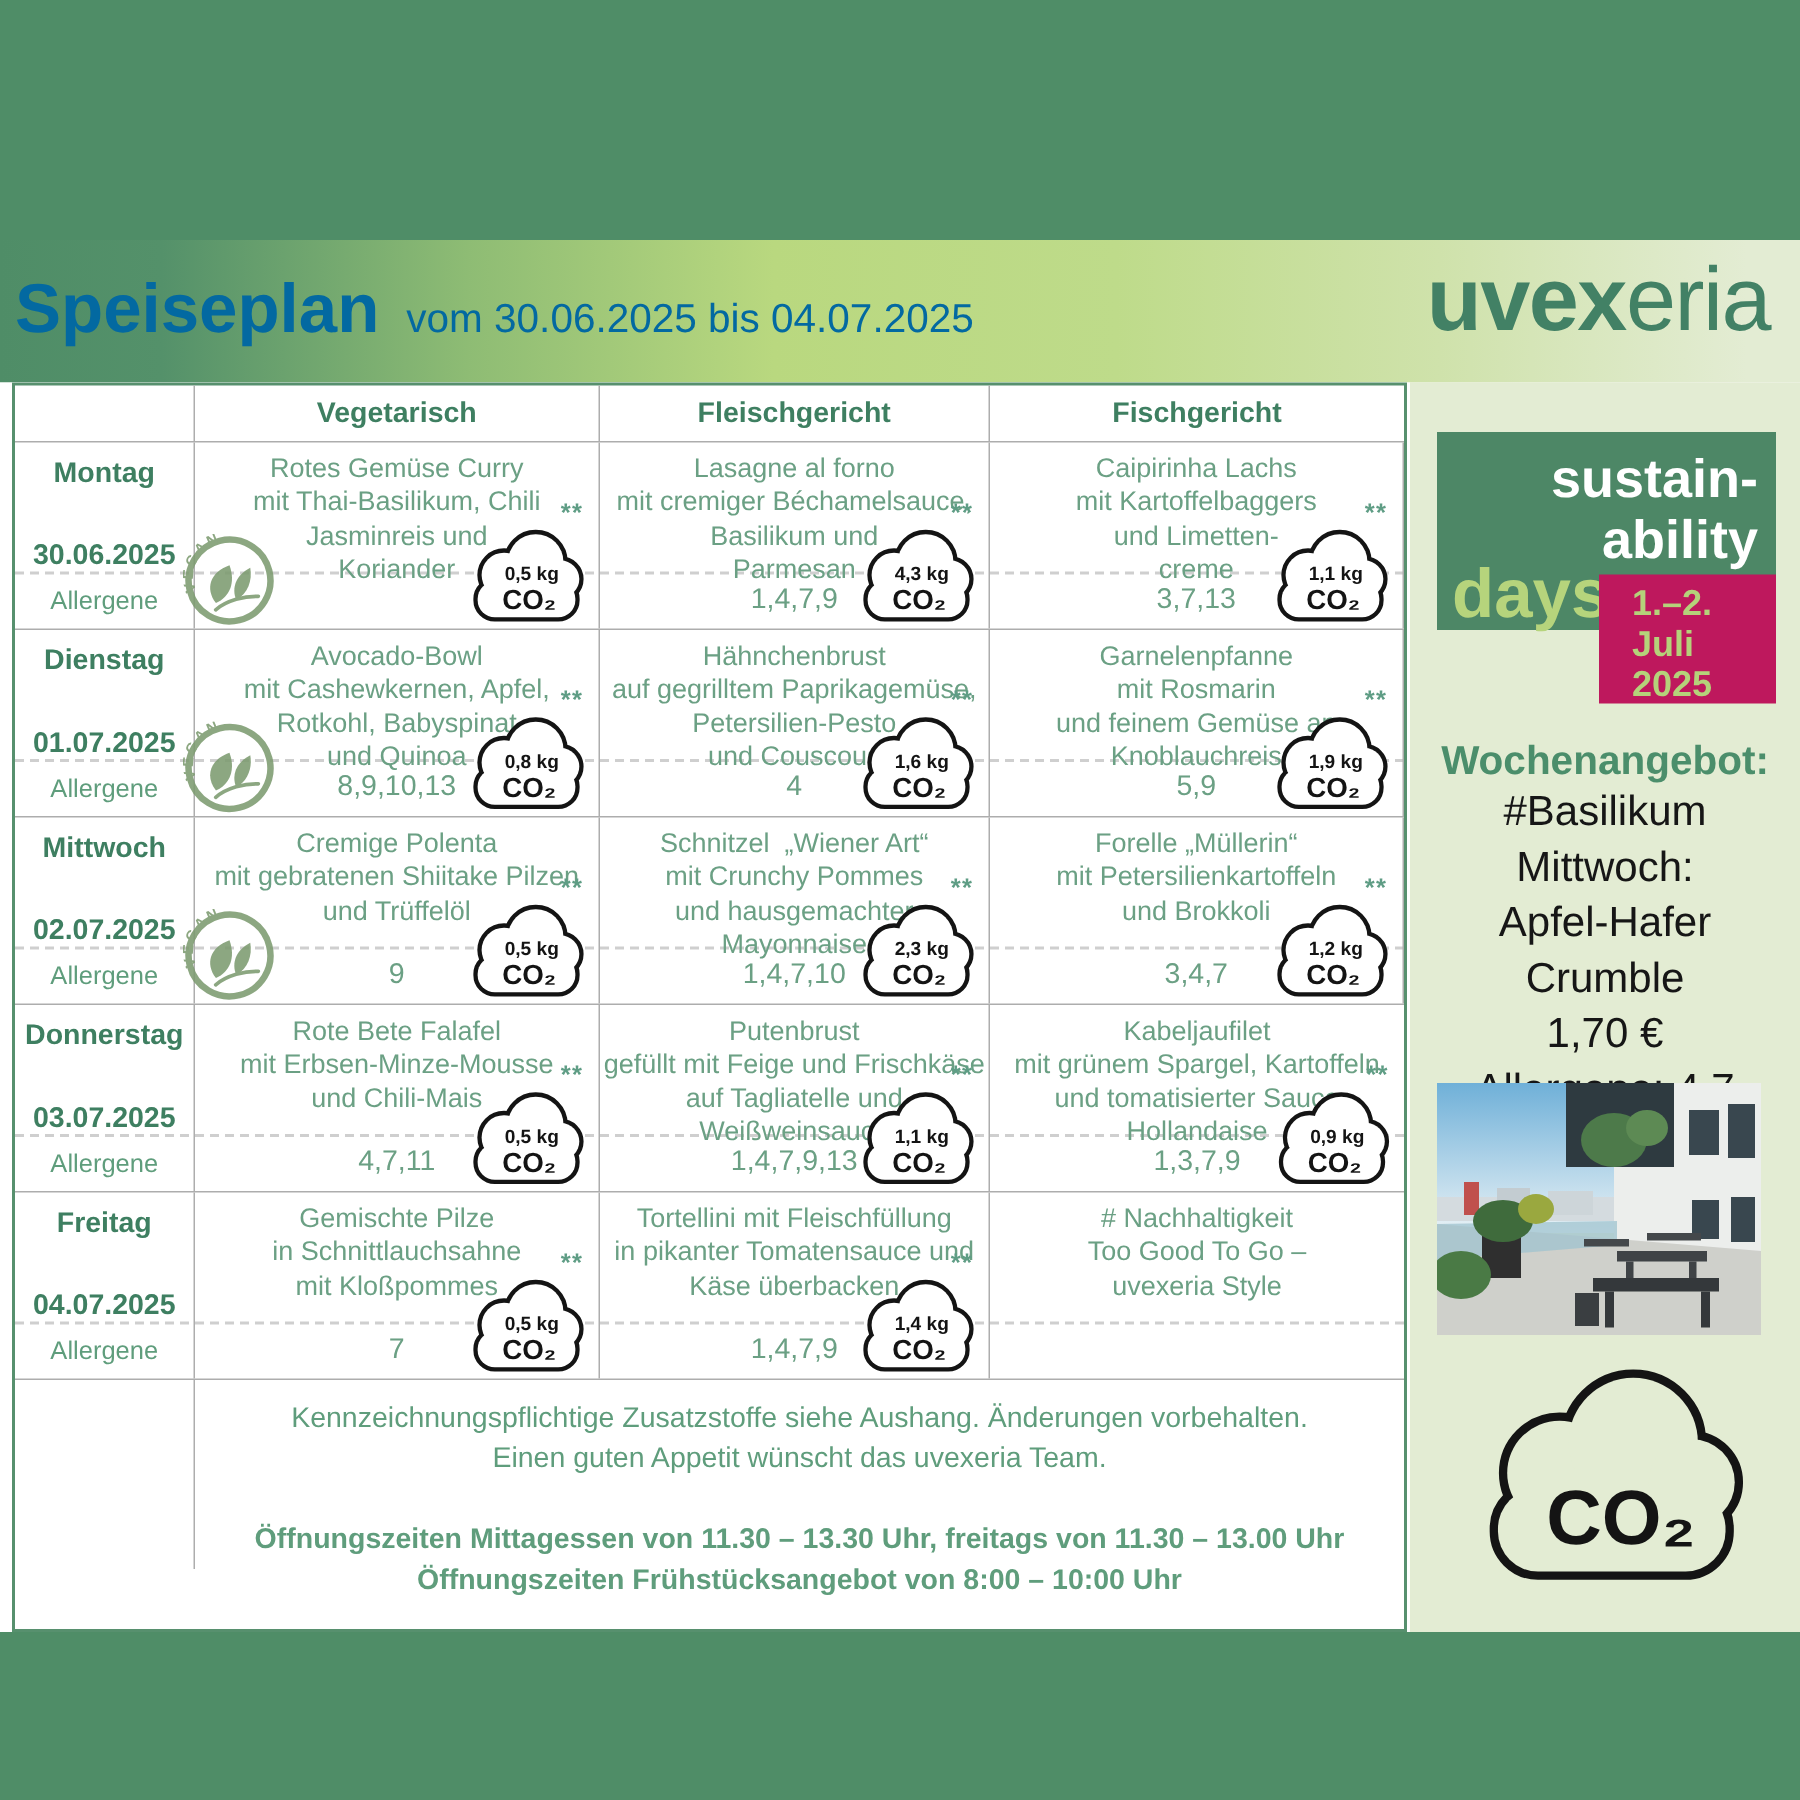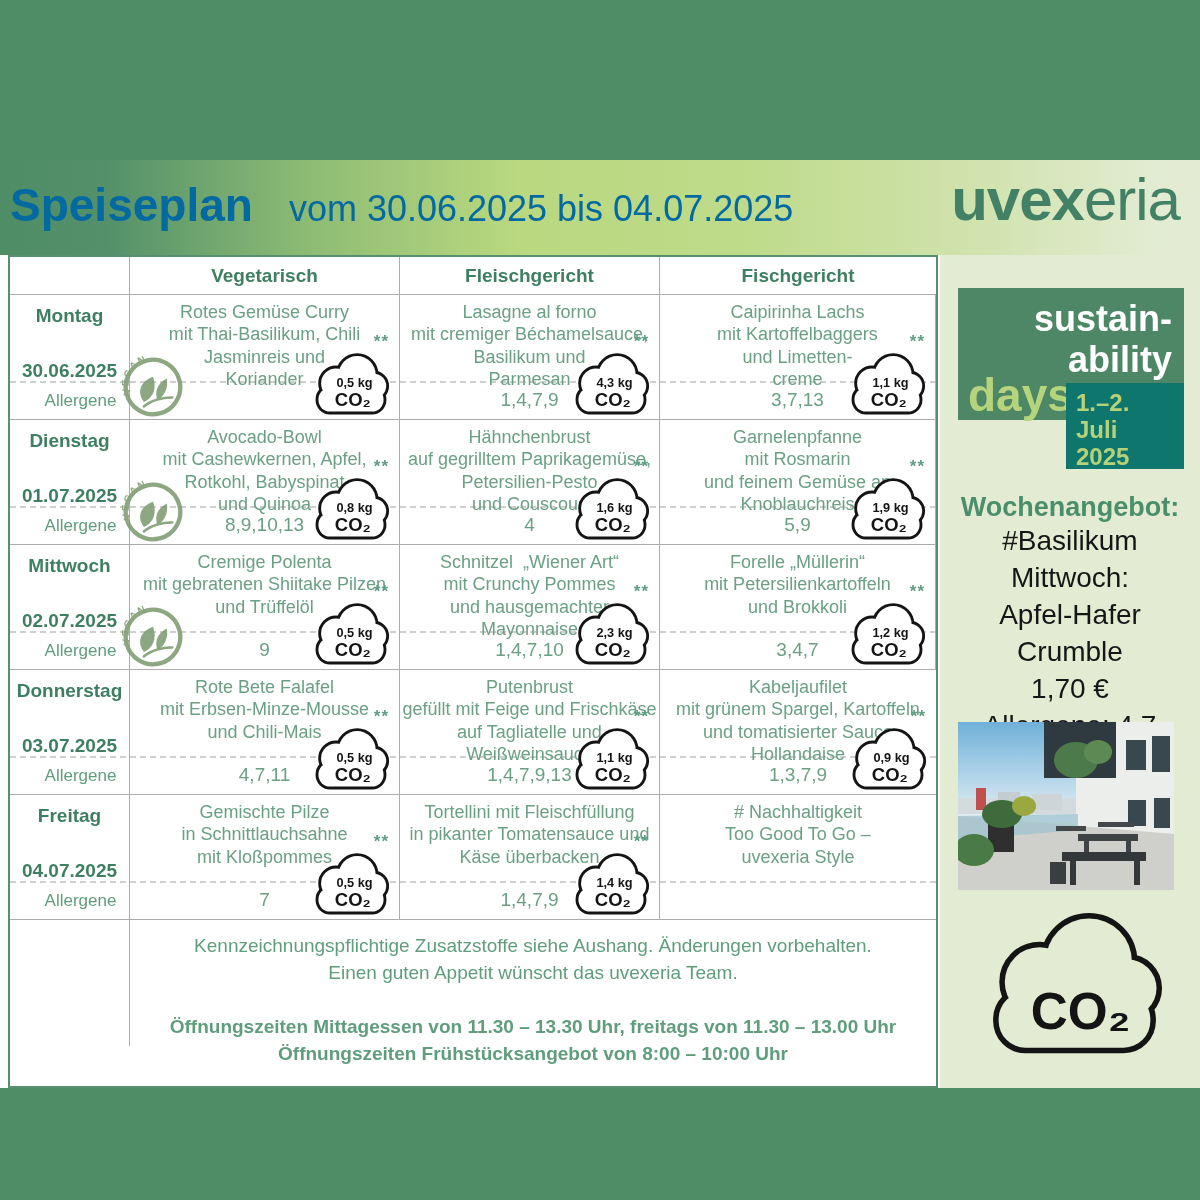--- a/index.html
+++ b/index.html
@@ -10,21 +10,21 @@
   .top-bar{position:absolute;left:0;top:0;width:1200px;height:160px;background:#4f8d67;}
   .bottom-bar{position:absolute;left:0;top:1088px;width:1200px;height:112px;background:#4f8d67;}
   .header-band{position:absolute;left:0;top:160px;width:1200px;height:95px;
     background:linear-gradient(90deg,#4f8d67 0%,#54916a 9%,#8ebc74 26%,#b9d87f 43%,#bedb8a 62%,#cfe2ab 80%,#e3ecd3 97%,#e3ecd3 100%);}
   .side-panel{position:absolute;left:940px;top:255px;width:260px;height:833px;background:#e3ecd3;}
   .content-bg{position:absolute;left:0;top:255px;width:940px;height:833px;background:#ffffff;}
 
   
   .title-row{position:absolute;left:10px;top:178px;display:flex;align-items:baseline;color:#0369a1;}
   .title-main{font-size:46px;font-weight:bold;letter-spacing:0;}
-  .title-sub{font-size:36px;margin-left:36px;}
+  .title-sub{font-size:27px;margin-left:18px;}
   .logo{position:absolute;right:20px;top:170px;font-size:60px;color:#428165;letter-spacing:-1px;line-height:1;}
   .logo-bold{font-weight:bold;}
   .logo-light{font-weight:normal;}
 
   
   #menu-table{position:absolute;left:8px;top:255px;width:930px;height:833px;background:#fff;
     border:2px solid #57906e;box-sizing:border-box;display:flex;flex-direction:column;}
   .t-row{display:flex;border-bottom:1px solid #adadad;position:relative;box-sizing:border-box;}
   .t-row:last-child{border-bottom:none;}
   .r-head{height:38px;}
@@ -34,21 +34,21 @@
   .cell{box-sizing:border-box;border-right:1px solid #adadad;position:relative;}
   .cell:last-child{border-right:none;}
   .c-day{width:120px;}
   .c-veg{width:270px;}
   .c-meat{width:260px;}
   .c-fish{flex:1;}
   .colhead{display:flex;align-items:center;justify-content:center;
     font-weight:bold;font-size:19px;color:#3e7f61;}
   .day-name{margin-top:10px;text-align:center;font-weight:bold;font-size:19px;color:#3e7f61;}
   .day-date{margin-top:33px;text-align:center;font-weight:bold;font-size:19px;color:#3e7f61;}
-  .allergene{position:absolute;bottom:8px;width:100%;text-align:center;font-size:17px;color:#5f9d7c;padding-left:11px;}
+  .allergene{position:absolute;bottom:8px;width:100%;text-align:center;font-size:17px;color:#5f9d7c;}
   .dish{white-space:pre;text-align:center;padding-top:6px;font-size:18px;line-height:1.24;color:#6ba084;}
   .nums{position:absolute;bottom:8px;width:100%;text-align:center;font-size:19px;color:#6ba084;z-index:1;}
   .dash{position:absolute;left:0;right:0;bottom:36px;border-top:2px dashed #cfcfcf;z-index:0;}
 
   
   .cloudwrap{position:absolute;right:4px;bottom:2px;width:92px;text-align:right;z-index:2;}
   .stars{display:block;margin-right:6px;color:#5f9d85;font-weight:bold;font-size:17px;letter-spacing:1px;line-height:12px;}
   .cloud{display:block;width:88px;height:69px;margin-left:auto;}
   .cl-stroke{fill:#ffffff;stroke:#141414;stroke-width:6.5;}
   .cl-fill{fill:#ffffff;stroke:none;}
@@ -66,22 +66,22 @@
   .notes-bold{font-weight:bold;}
   .gap-top{margin-top:27px;}
   .foot-cell{flex:1;display:flex;flex-direction:column;justify-content:center;align-items:flex-end;
     padding-right:6px;font-size:19px;color:#58947a;line-height:1.3;}
 
   
   .sd-badge{position:absolute;left:958px;top:288px;width:226px;height:182px;}
   .sd-box{position:absolute;left:0;top:0;width:226px;height:132px;background:#4d8766;box-sizing:border-box;
     padding:10px 12px 0 0;text-align:right;color:#ffffff;font-weight:bold;font-size:36px;line-height:1.14;}
   .sd-days{position:absolute;left:10px;top:84px;color:#b6d47c;font-weight:bold;font-size:46px;line-height:1;}
-  .sd-date{position:absolute;left:108px;top:95px;width:118px;height:86px;background:#0f766e;box-sizing:border-box;
-    padding:7px 0 0 10px;color:#b5d27a;font-weight:bold;font-size:24px;line-height:1.12;white-space:pre-line;}
+  .sd-date{position:absolute;left:108px;top:95px;width:118px;height:86px;background:#be185d;box-sizing:border-box;
+    padding:7px 0 0 22px;color:#b5d27a;font-weight:bold;font-size:24px;line-height:1.12;white-space:pre-line;}
   .sd-offer{position:absolute;left:945px;top:492px;width:250px;text-align:center;}
   .sd-offer-title{font-size:27px;font-weight:bold;color:#4b8e6b;}
   .sd-offer-line{font-size:28px;color:#161616;line-height:1.32;}
   .sd-photo{position:absolute;left:958px;top:722px;width:216px;height:168px;}
   .sd-cloud{position:absolute;left:972px;top:900px;width:205px;height:160px;}
 </style>
 </head>
 <body>
 
 <svg width="0" height="0" style="position:absolute">

